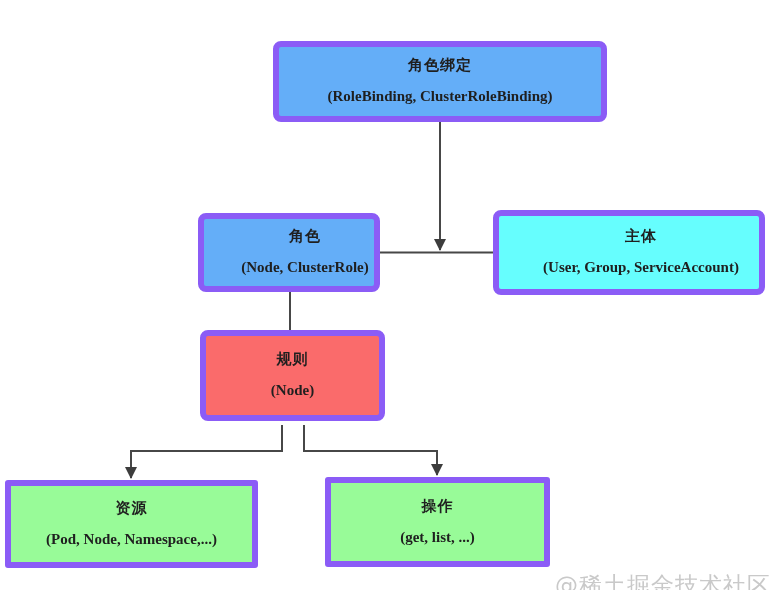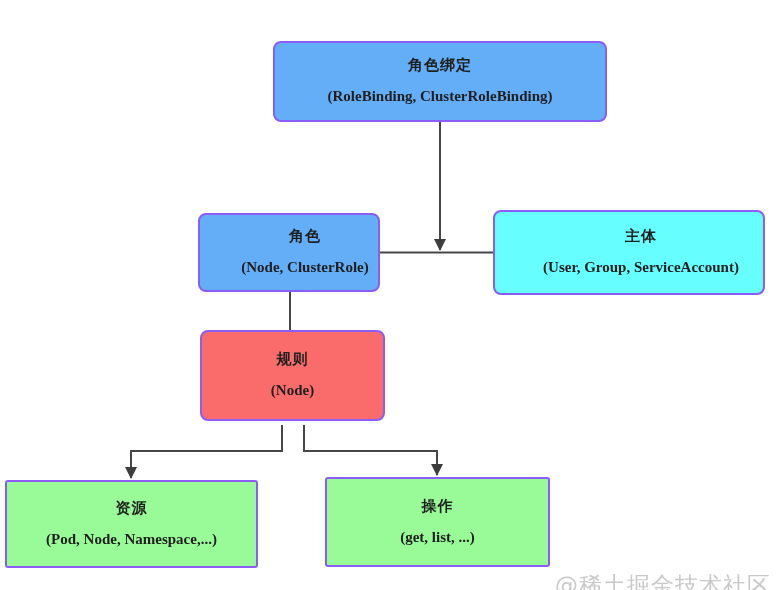--- a/index.html
+++ b/index.html
@@ -12,21 +12,21 @@
     font-family: "DejaVu Sans", "Liberation Sans", sans-serif;
   }
   #edges {
     position: absolute;
     left: 0; top: 0;
     width: 783px; height: 590px;
   }
   .node {
     position: absolute;
     box-sizing: border-box;
-    border: 2px solid #8b5cf6;
+    border: 6px solid #8b5cf6;
     border-radius: 8px;
     display: flex;
     flex-direction: column;
     align-items: center;
     justify-content: center;
     gap: 13px;
     text-align: center;
     color: #1f1f1f;
   }
   .node .node-label {

